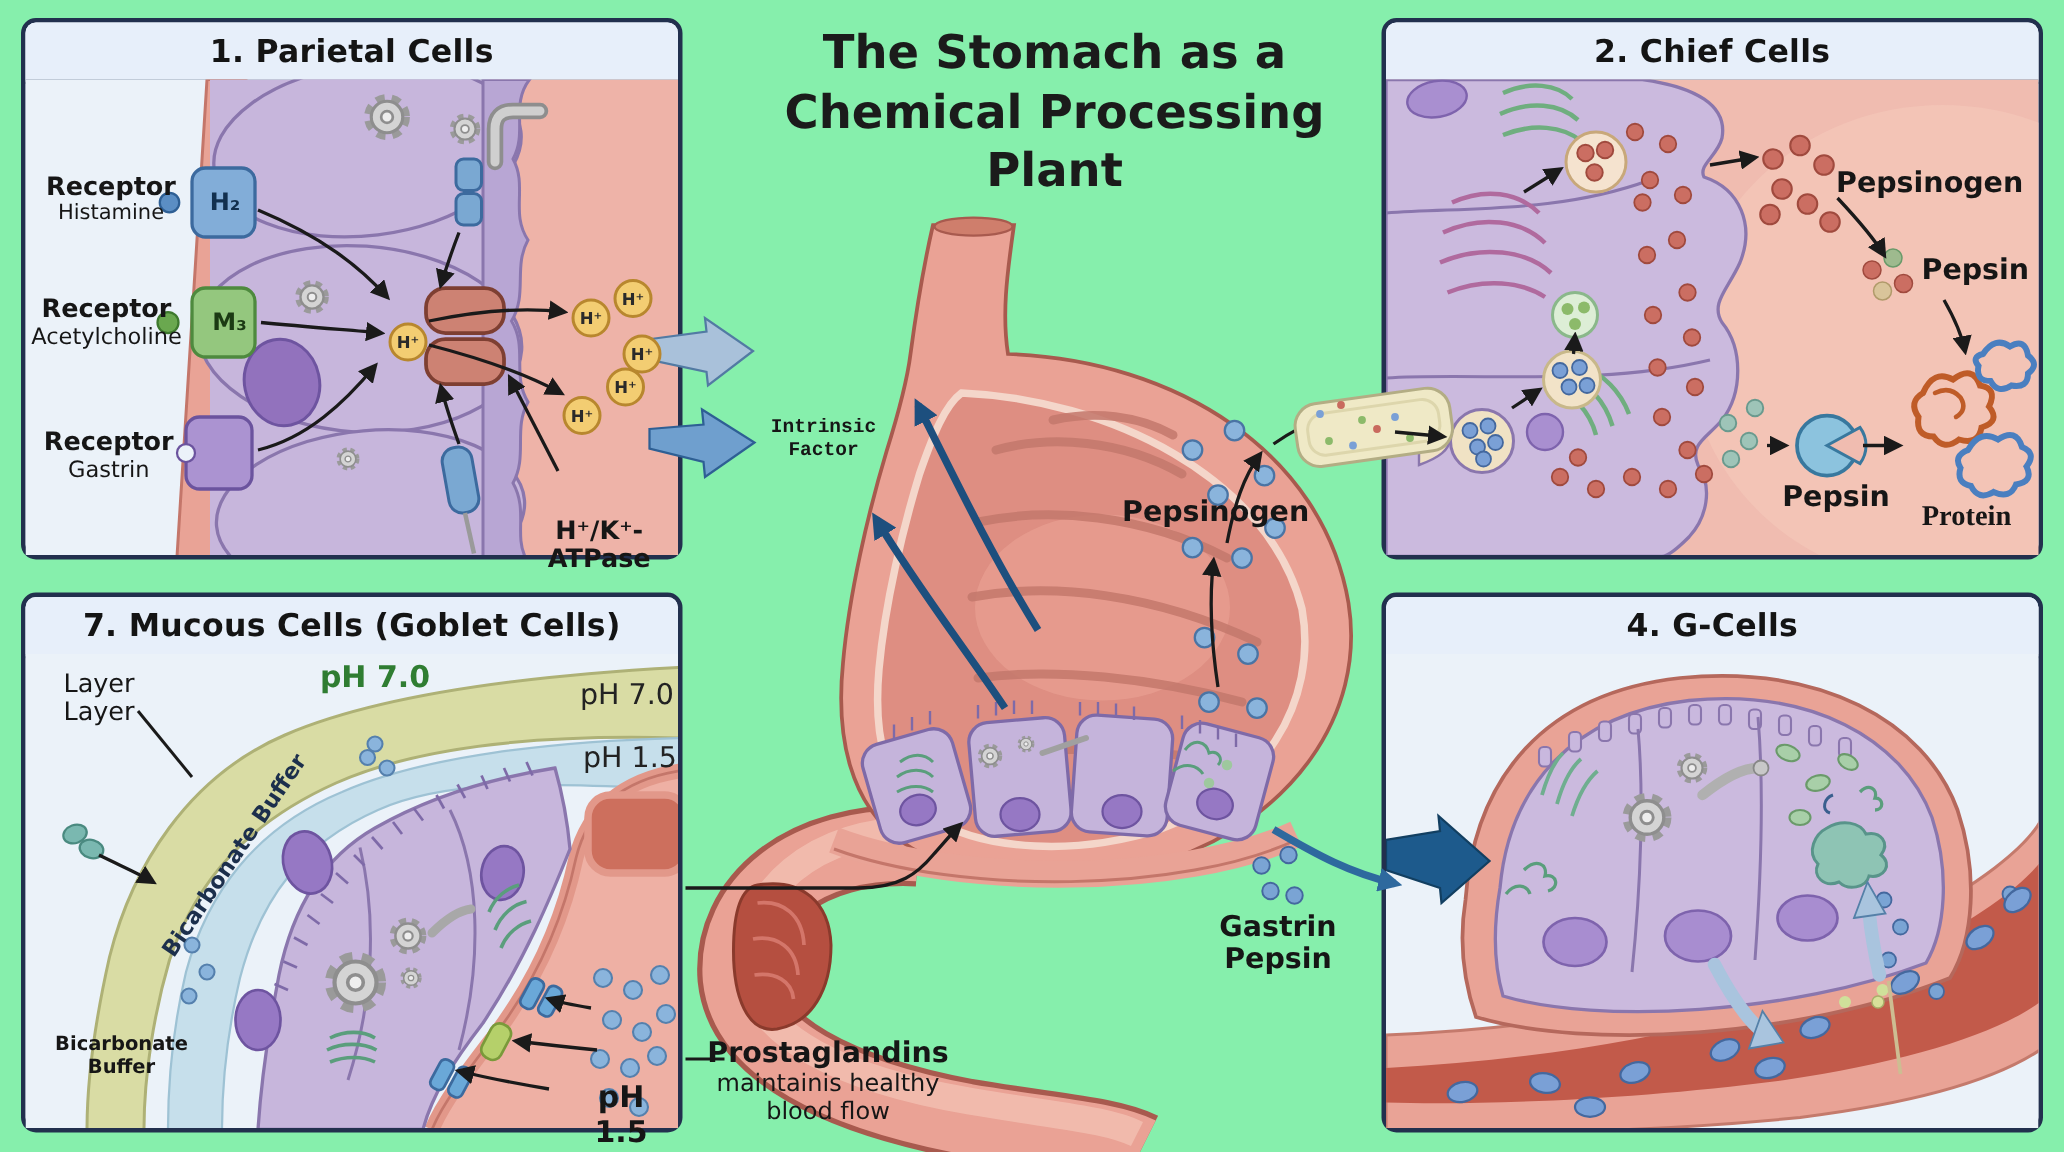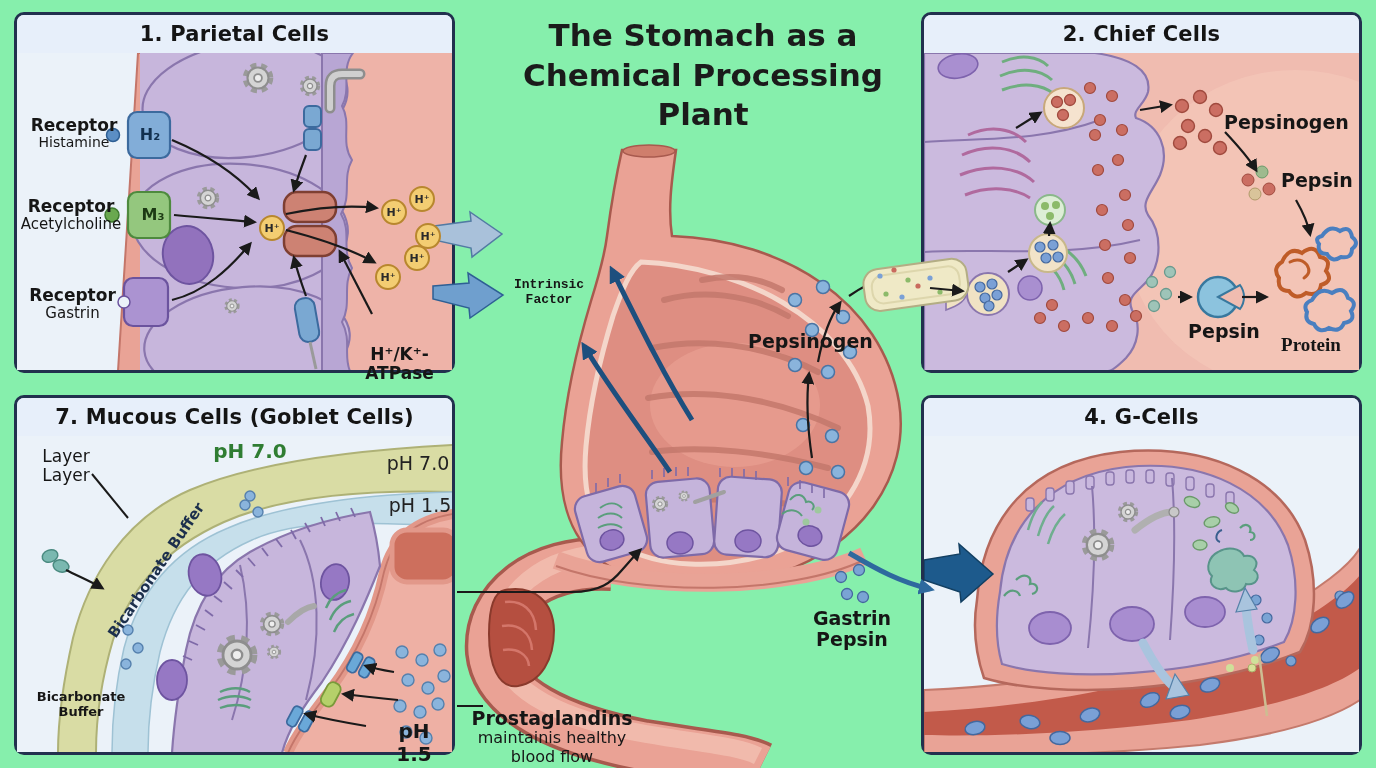--- a/index.html
+++ b/index.html
@@ -538,21 +538,21 @@
 
   <div class="lbl b" style="left:490px;top:278px;width:118px;font-size:13px;font-family:Liberation Mono, monospace;">
     <div>Intrinsic</div>
     <div>Factor</div>
   </div>
   <div class="lbl b" style="left:748px;top:331px;width:110px;font-size:19px;">Pepsinogen</div>
   <div class="lbl b" style="left:806px;top:608px;width:92px;font-size:19px;">
     <div>Gastrin</div>
     <div>Pepsin</div>
   </div>
-  <div class="lbl" style="left:468px;top:708px;width:168px;">
+  <div class="lbl" style="left:468px;top:692px;width:168px;">
     <div class="b" style="font-size:19px;">Prostaglandins</div>
     <div style="font-size:16px;">maintainis healthy</div>
     <div style="font-size:16px;">blood flow</div>
   </div>
 
   <div class="lbl b" style="left:1224px;top:112px;width:118px;font-size:19px;text-align:left;">Pepsinogen</div>
   <div class="lbl b" style="left:1281px;top:170px;width:72px;font-size:19px;text-align:left;">Pepsin</div>
   <div class="lbl b" style="left:1186px;top:321px;width:76px;font-size:19px;">Pepsin</div>
   <div class="lbl b" style="left:1272px;top:334px;width:78px;font-size:19px;font-family:Liberation Serif, serif;">Protein</div>
 

